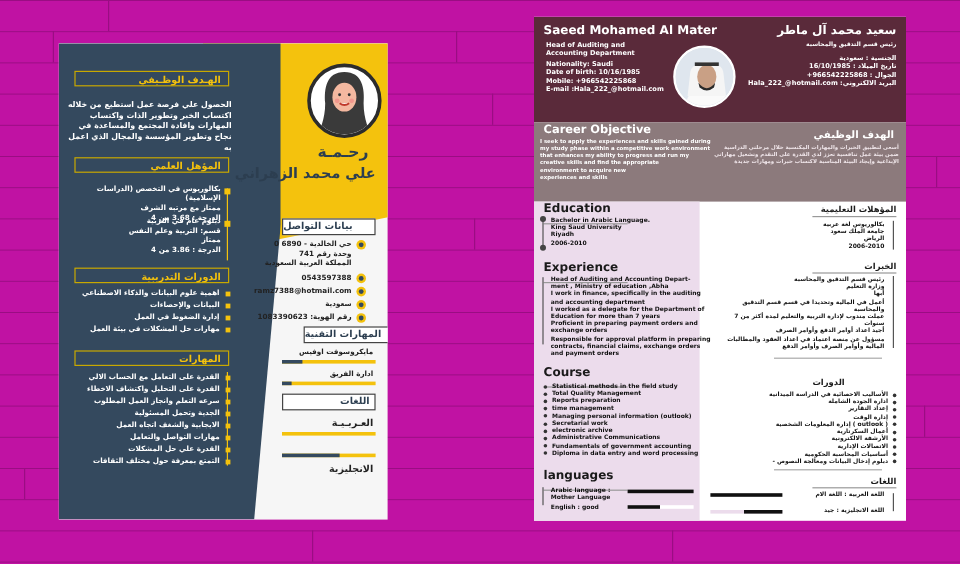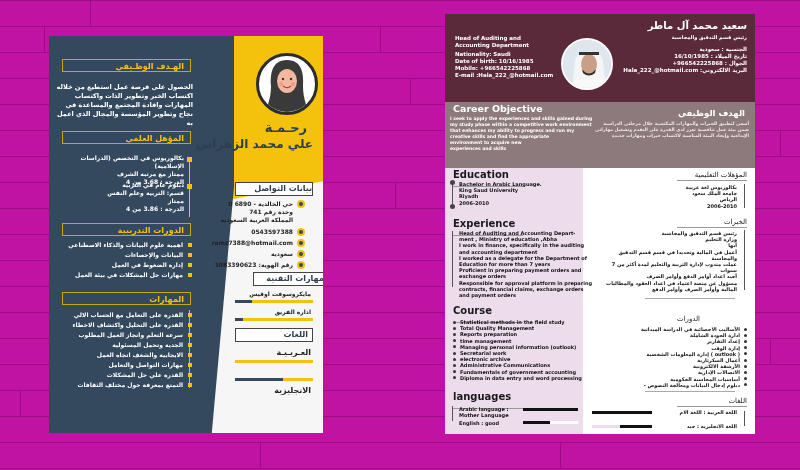--- a/index.html
+++ b/index.html
@@ -44,38 +44,38 @@
   .sect-title {
     position: absolute; border: 1px solid #c8a800; color: #f4c20d; font-size: 8px; font-weight: bold;
     direction: rtl; text-align: right; padding: 1px 6px; height: 13px; line-height: 11px;
   }
   .rtl-text { position: absolute; direction: rtl; text-align: right; color: #fff; font-size: 6.5px; font-weight: bold; line-height: 9px; }
   .bullet-list { position: absolute; direction: rtl; list-style: none; color: #fff; font-size: 6px; font-weight: bold; }
   .bullet-list li { position: relative; padding-right: 9px; line-height: 10px; white-space: nowrap; }
   .bullet-list li::before { content: ""; position: absolute; right: 0; top: 3px; width: 4px; height: 4px; background: #f4c20d; }
   .timeline { position: absolute; width: 1px; background: #f4c20d; }
 
-  .contact-box { position: absolute; border: 1px solid #444; background: #fff; color: #2c3e50; font-size: 8px; font-weight: bold; text-align: right; height: 14px; line-height: 12px; direction: rtl; }
+  .contact-box { position: absolute; border: 1px solid #444; background: #fff; color: #2c3e50; font-size: 8px; font-weight: bold; text-align: left; height: 14px; line-height: 12px; direction: rtl; }
   .contact-line { position: absolute; direction: rtl; color: #222; font-size: 6px; font-weight: bold; line-height: 8px; text-align: right; white-space: nowrap; }
   .cicon { position: absolute; width: 8px; height: 8px; border-radius: 50%; background: #f4c20d; }
   .cicon::after { content: ""; position: absolute; left: 2px; top: 2px; width: 4px; height: 4px; border-radius: 50%; background: #34495e; }
   .skill-label { position: absolute; direction: rtl; color: #222; font-size: 6px; font-weight: bold; text-align: right; }
   .bar { position: absolute; height: 3px; background: #f4c20d; }
   .bar .fill { position: absolute; left: 0; top: 0; height: 3px; background: #34495e; }
 
   
   .cv2 { position: absolute; left: 445px; top: 14px; width: 310px; height: 420px; background: #fff; overflow: hidden; }
   .cv2 .header { position: absolute; left: 0; top: 0; width: 310px; height: 88px; background: #5a2a3a; }
   .cv2 .photo { position: absolute; left: 116px; top: 24px; width: 52px; height: 52px; border-radius: 50%; background: #d8dfe8; border: 2px solid #fff; overflow: hidden; }
   .cv2 .objband { position: absolute; left: 0; top: 88px; width: 310px; height: 66px; background: #8c7a7c; }
   .cv2 .leftcol { position: absolute; left: 0; top: 154px; width: 138px; height: 266px; background: #ecdcec; }
   .en { position: absolute; color: #fff; font-size: 5.5px; font-weight: bold; line-height: 7px; white-space: nowrap; }
   .ar { position: absolute; direction: rtl; text-align: right; color: #fff; font-size: 5.5px; font-weight: bold; line-height: 7px; white-space: nowrap; }
   .h-en { position: absolute; color: #1a1a1a; font-size: 10px; font-weight: bold; border-bottom: 1px solid #999; padding-bottom: 6px; }
-  .h-ar { position: absolute; direction: rtl; color: #1a1a1a; font-size: 7px; font-weight: normal; border-bottom: 1px solid #999; padding-bottom: 1px; }
+  .h-ar { position: absolute; direction: rtl; color: #1a1a1a; font-size: 7px; font-weight: bold; border-bottom: 1px solid #999; padding-bottom: 1px; }
   .list-en { position: absolute; list-style: none; color: #111; font-size: 5px; font-weight: bold; line-height: 6.2px; }
   .list-en li { position: relative; padding-left: 7px; white-space: nowrap; }
   .list-en li::before { content: ""; position: absolute; left: 0; top: 1.5px; width: 3px; height: 3px; border-radius: 50%; background: #333; }
   .list-ar { position: absolute; list-style: none; direction: rtl; color: #111; font-size: 5px; font-weight: bold; line-height: 6.2px; text-align: right; }
   .list-ar li { position: relative; padding-right: 7px; white-space: nowrap; }
   .list-ar li::before { content: ""; position: absolute; right: 0; top: 1.5px; width: 3px; height: 3px; border-radius: 50%; background: #333; }
   .vline { position: absolute; width: 1px; background: #555; }
   .blackbar { position: absolute; height: 3px; background: #111; }
   .divider { position: absolute; height: 1px; background: #aaa; }
 </style>
@@ -195,20 +195,21 @@
     <svg width="52" height="52" viewBox="0 0 52 52">
       <rect width="52" height="52" fill="#dfe6ee"></rect>
       <path d="M8 52 C8 38 16 32 26 32 C36 32 44 38 44 52Z" fill="#fafafa"></path>
       <path d="M12 22 C12 8 40 8 40 22 L42 40 L10 40Z" fill="#f5f5f5"></path>
       <ellipse cx="26" cy="24" rx="8" ry="10" fill="#c9a085"></ellipse>
       <path d="M19 29 Q26 38 33 29 L32 33 Q26 38 20 33Z" fill="#2a2a2a"></path>
       <rect x="16" y="12" width="20" height="3" fill="#333"></rect>
     </svg>
   </div>
 
+  <div class="en" style="left:8px;top:6px;font-size:10px;line-height:12px">Saeed Mohamed Al Mater</div>
   <div class="en" style="left:10px;top:21px">Head of Auditing and</div>
   <div class="en" style="left:10px;top:28px">Accounting Department</div>
   <div class="en" style="left:10px;top:37px">Nationality: Saudi</div>
   <div class="en" style="left:10px;top:44px">Date of birth: 10/16/1985</div>
   <div class="en" style="left:10px;top:51px">Mobile: +966542225868</div>
   <div class="en" style="left:10px;top:58px">E-mail :Hala_222_@hotmail.com</div>
 
   <div class="ar" style="right:8px;top:6px;font-size:10px;line-height:12px">سعيد محمد آل ماطر</div>
   <div class="ar" style="right:8px;top:20px;font-size:5px">رئيس قسم التدقيق والمحاسبة</div>
   <div class="ar" style="right:8px;top:32px">الجنسية : سعودية</div>

